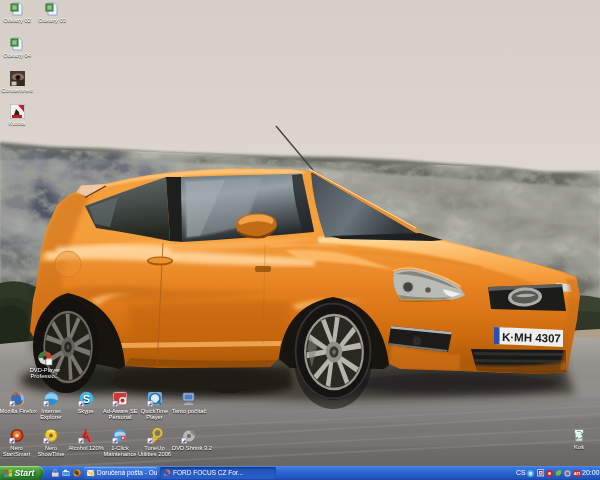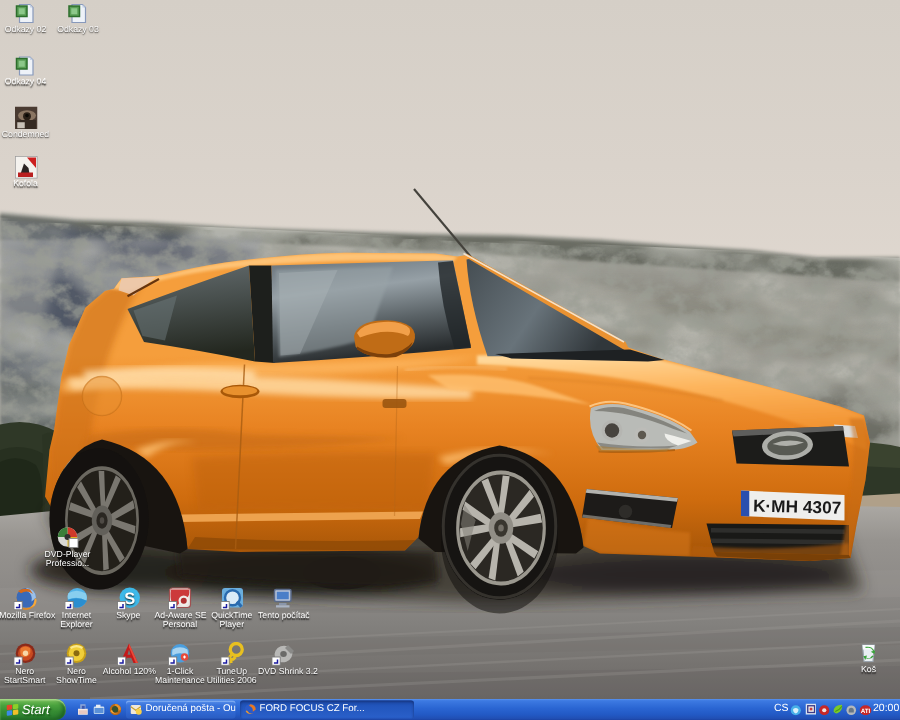--- a/index.html
+++ b/index.html
@@ -564,21 +564,21 @@
 
  <div style="position:absolute;left:0;top:0;width:44px;height:14px;border-radius:0 7px 7px 0;background:linear-gradient(#7cc25c 0%,#4aa23e 30%,#368c33 60%,#2a7d2e 100%);box-shadow:inset 0 1px 1px #a8dc8a, inset -2px -1px 3px #1d6322;">
   <svg width="9" height="10" style="position:absolute;left:3.5px;top:2.5px;">
           <g transform="skewY(-7)">
             <rect x="0.5" y="1.2" width="3.6" height="3.3" rx="0.7" fill="#e8412a"></rect>
             <rect x="4.6" y="1.2" width="3.6" height="3.3" rx="0.7" fill="#8ad02a"></rect>
             <rect x="0.5" y="5" width="3.6" height="3.3" rx="0.7" fill="#3a8ae8"></rect>
             <rect x="4.6" y="5" width="3.6" height="3.3" rx="0.7" fill="#f0c02a"></rect>
           </g>
         </svg>
-  <span style="position:absolute;left:14.5px;top:2px;color:#fff;font-size:8.8px;font-weight:normal;font-style:italic;text-shadow:1px 1px 1px #1a5a1a;">Start</span>
+  <span style="position:absolute;left:14.5px;top:2px;color:#fff;font-size:8.8px;font-weight:bold;font-style:italic;text-shadow:1px 1px 1px #1a5a1a;">Start</span>
  </div>
 
  <div style="position:absolute;left:51px;top:3px;width:8px;height:8px;">
         <svg width="8" height="8">
           <rect x="1" y="3.5" width="6.5" height="4" fill="#f3e8e4"></rect>
           <rect x="1.5" y="4.5" width="5.5" height="2.5" fill="#e8c8c0"></rect>
           <rect x="2.5" y="0.5" width="3.5" height="3" fill="#90a8d8"></rect>
           <rect x="3.5" y="1.5" width="2" height="2" fill="#3a58b0"></rect>
         </svg>
       </div>

